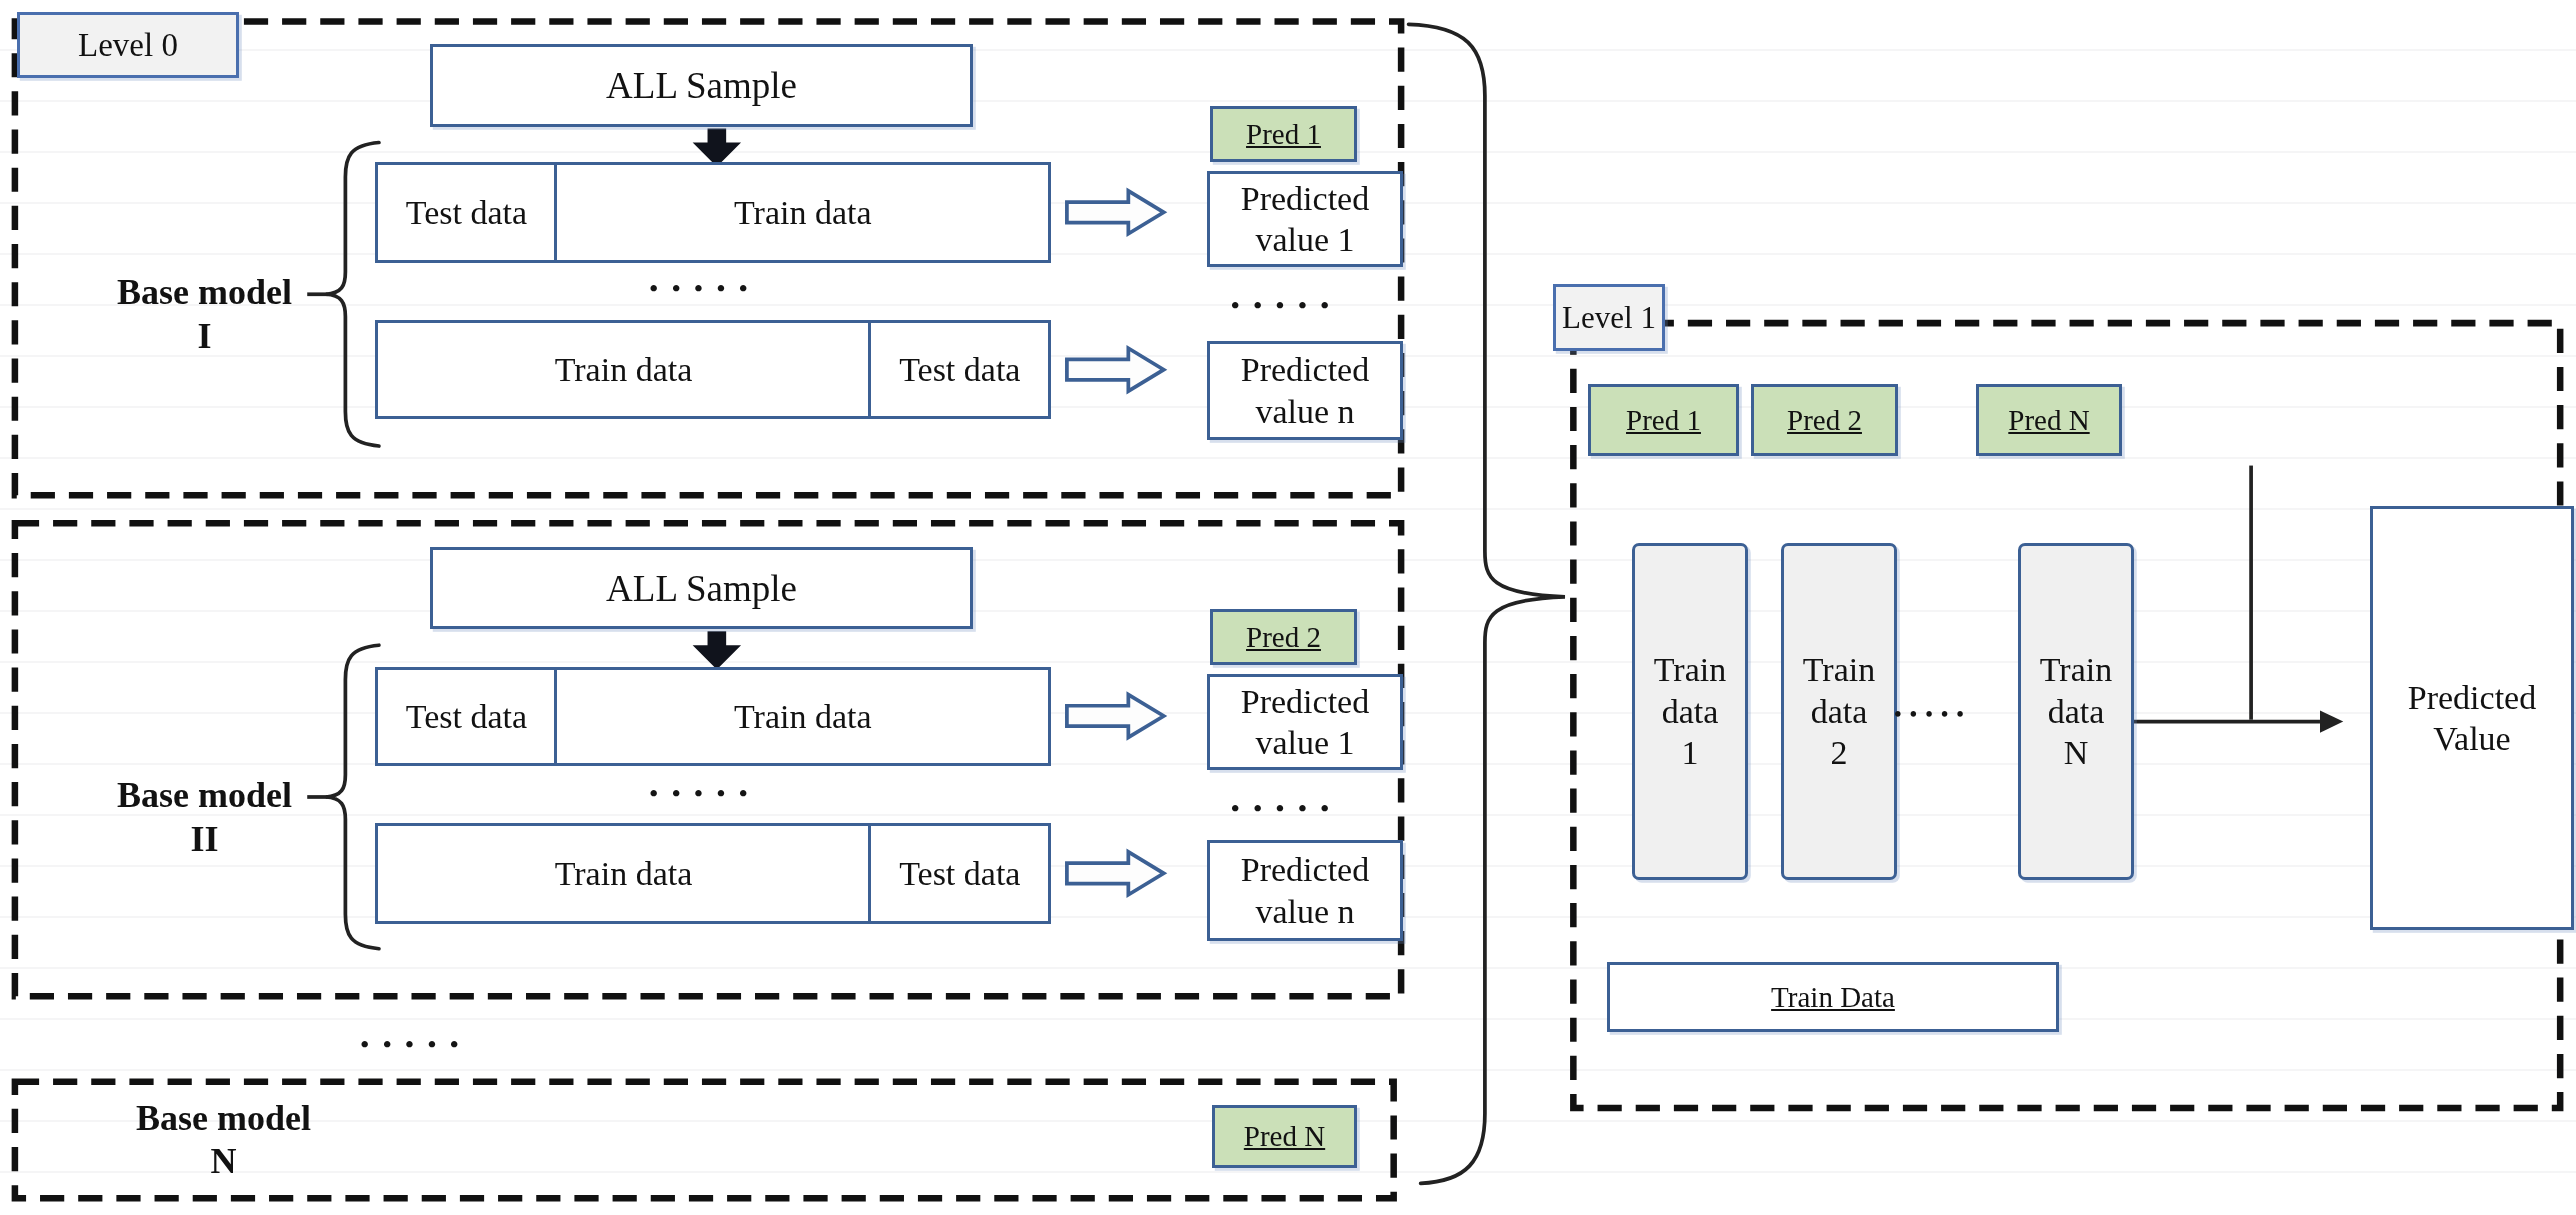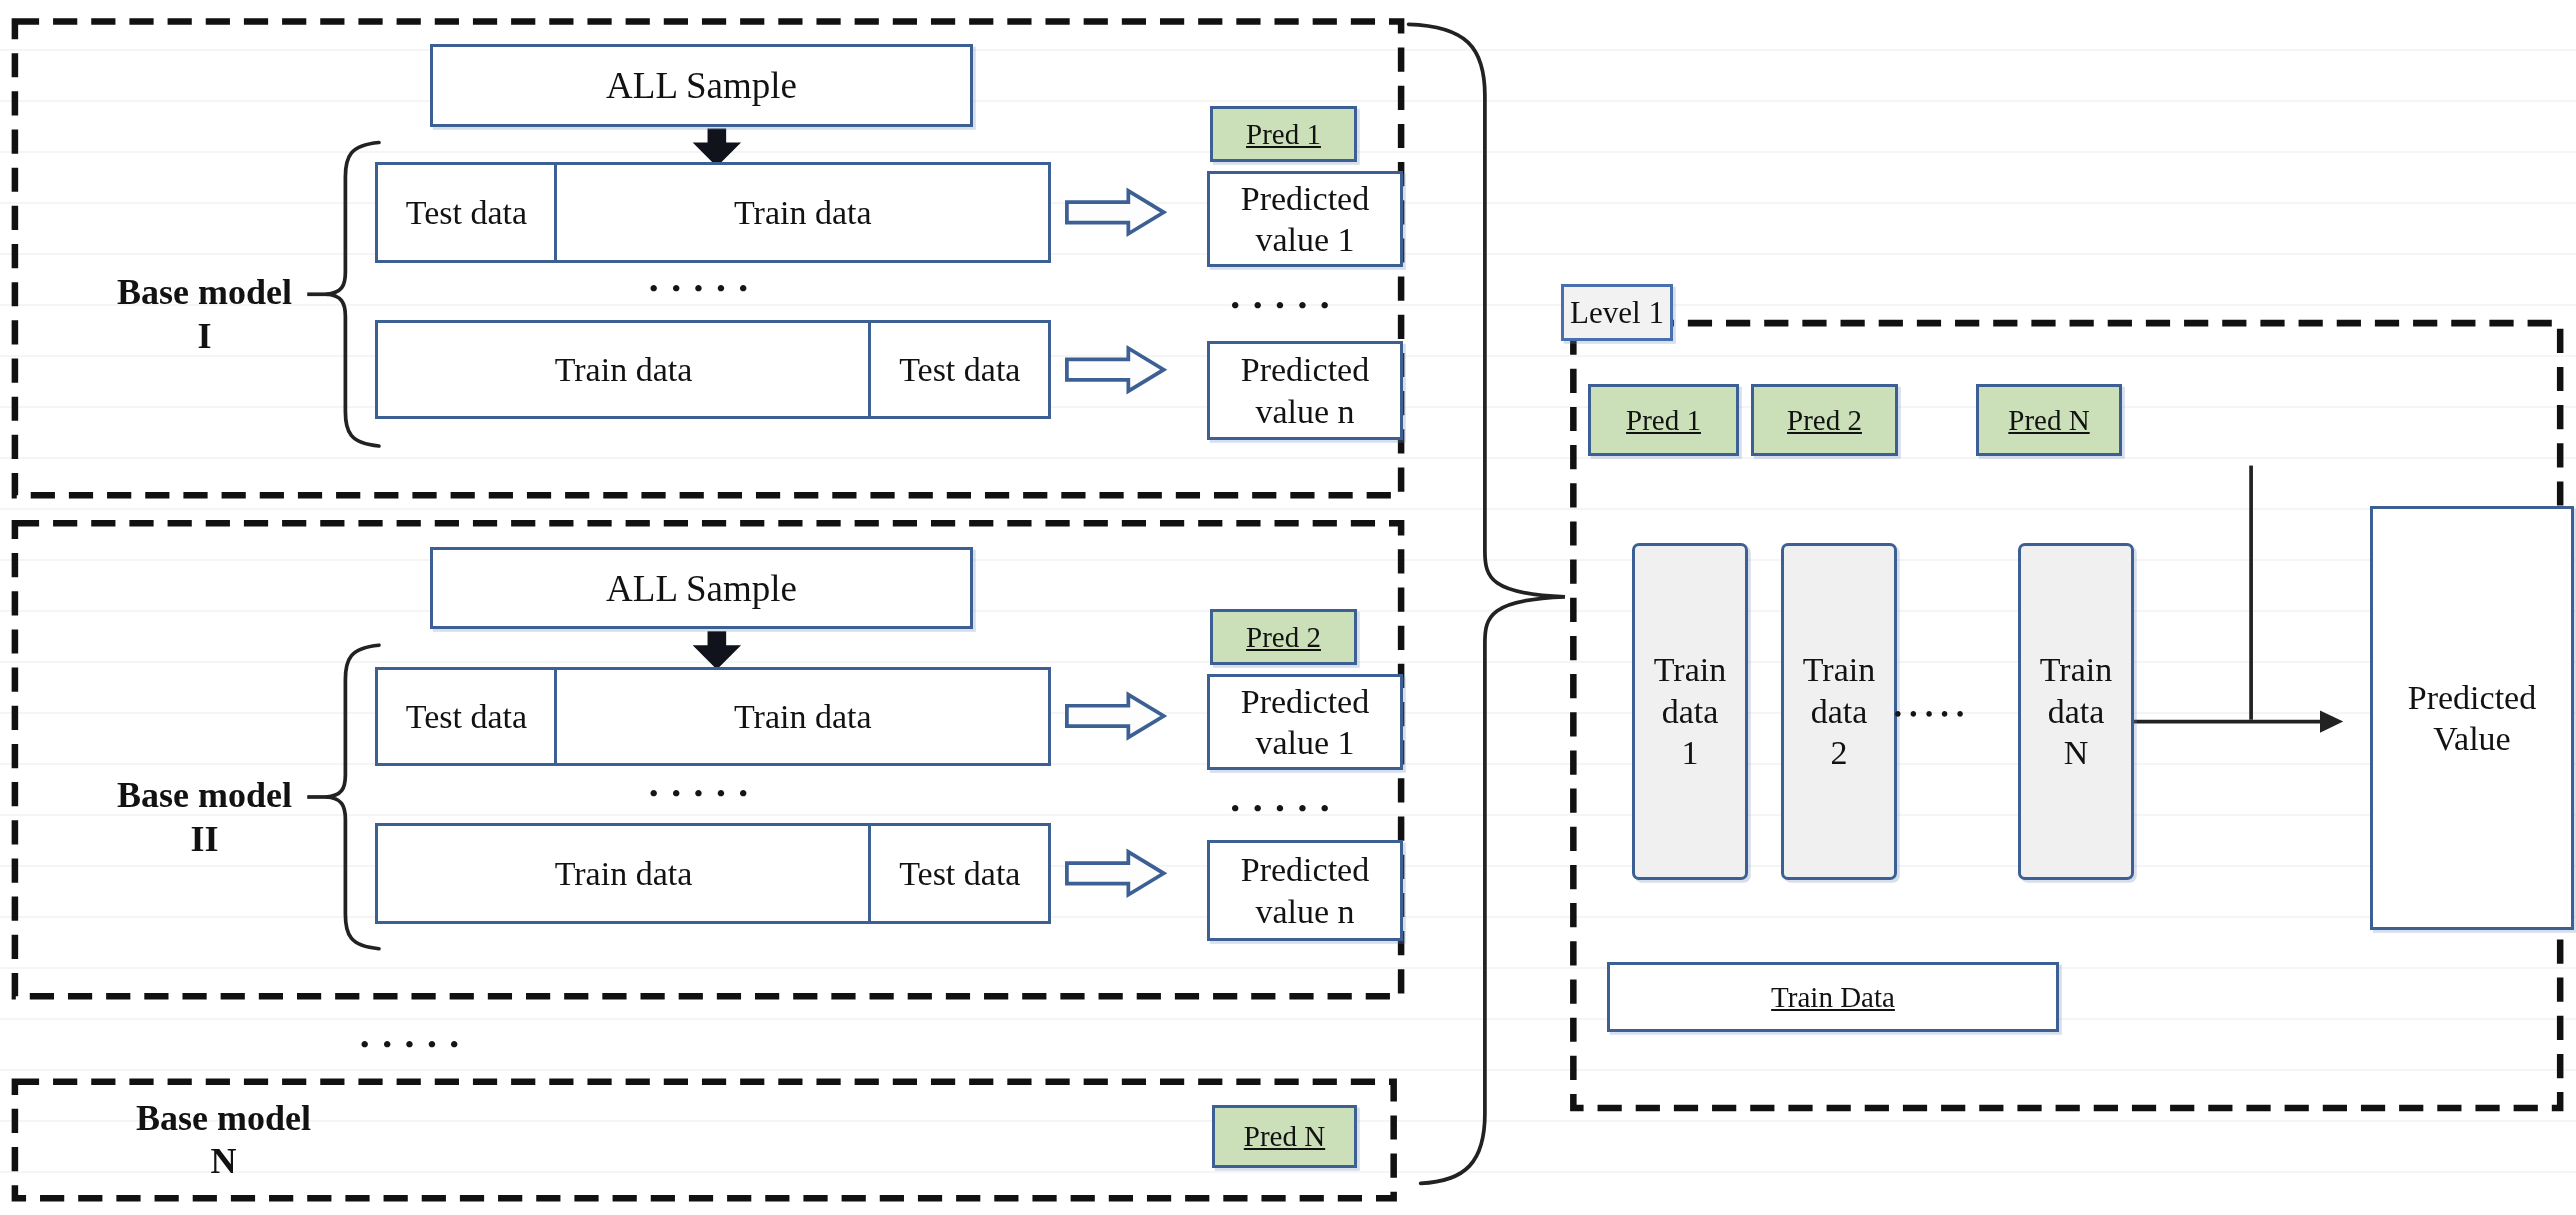--- a/index.html
+++ b/index.html
@@ -64,20 +64,21 @@
     <path transform="translate(1146,228)" d="M0,-11 H66 V-23 L104,0 L66,23 V11 H0 Z" fill="#fdfdfd" stroke="#3c6094" stroke-width="4"></path>
     <path transform="translate(1146,397)" d="M0,-11 H66 V-23 L104,0 L66,23 V11 H0 Z" fill="#fdfdfd" stroke="#3c6094" stroke-width="4"></path>
     <path transform="translate(1146,769)" d="M0,-11 H66 V-23 L104,0 L66,23 V11 H0 Z" fill="#fdfdfd" stroke="#3c6094" stroke-width="4"></path>
     <path transform="translate(1146,938)" d="M0,-11 H66 V-23 L104,0 L66,23 V11 H0 Z" fill="#fdfdfd" stroke="#3c6094" stroke-width="4"></path>
 
     <path d="M2418,500 V773" stroke="#222" stroke-width="4"></path>
     <path d="M2264,775 H2492" stroke="#222" stroke-width="4"></path>
     <polygon points="2492,763 2517,775 2492,787" fill="#222"></polygon>
   </svg>
 
+  <div class="abs lbl" style="left:17px;top:12px;width:222px;height:66px;">Level 0</div>
 
   <div class="abs box f40" style="left:430px;top:44px;width:543px;height:83px;">ALL Sample</div>
 
   <div class="abs row" style="left:375px;top:162px;width:677px;height:101px;">
     <div class="cell" style="width:183px;">Test data</div>
     <div class="cell grey" style="width:497px;">Train data</div>
   </div>
 
   <div class="abs dots" style="left:596px;top:268px;width:205px;height:41px;">•••••</div>
 
@@ -125,21 +126,21 @@
 value n</div>
 
   <div class="abs dots" style="left:307px;top:1022px;width:205px;height:45px;">•••••</div>
 
   <div class="abs bmlabel" style="left:56px;top:1087px;width:335px;height:106px;">
     <div>Base model</div>
     <div>N</div>
   </div>
   <div class="abs box green f38" style="left:1212px;top:1105px;width:145px;height:63px;">Pred N</div>
 
-  <div class="abs lbl" style="left:1553px;top:284px;width:112px;height:57px;font-size:31px;margin-left:8px;">Level 1</div>
+  <div class="abs lbl" style="left:1553px;top:284px;width:112px;height:67px;font-size:31px;">Level 1</div>
 
   <div class="abs box green f38" style="left:1588px;top:384px;width:151px;height:72px;">Pred 1</div>
   <div class="abs box green f38" style="left:1751px;top:384px;width:147px;height:72px;">Pred 2</div>
   <div class="abs box green f38" style="left:1976px;top:384px;width:146px;height:72px;">Pred N</div>
 
 
   <div class="abs box grey pre f36" style="left:1605px;top:543px;width:116px;height:337px;">Train
 data
 1</div>
   <div class="abs box grey pre f36" style="left:1754px;top:543px;width:116px;height:337px;">Train

